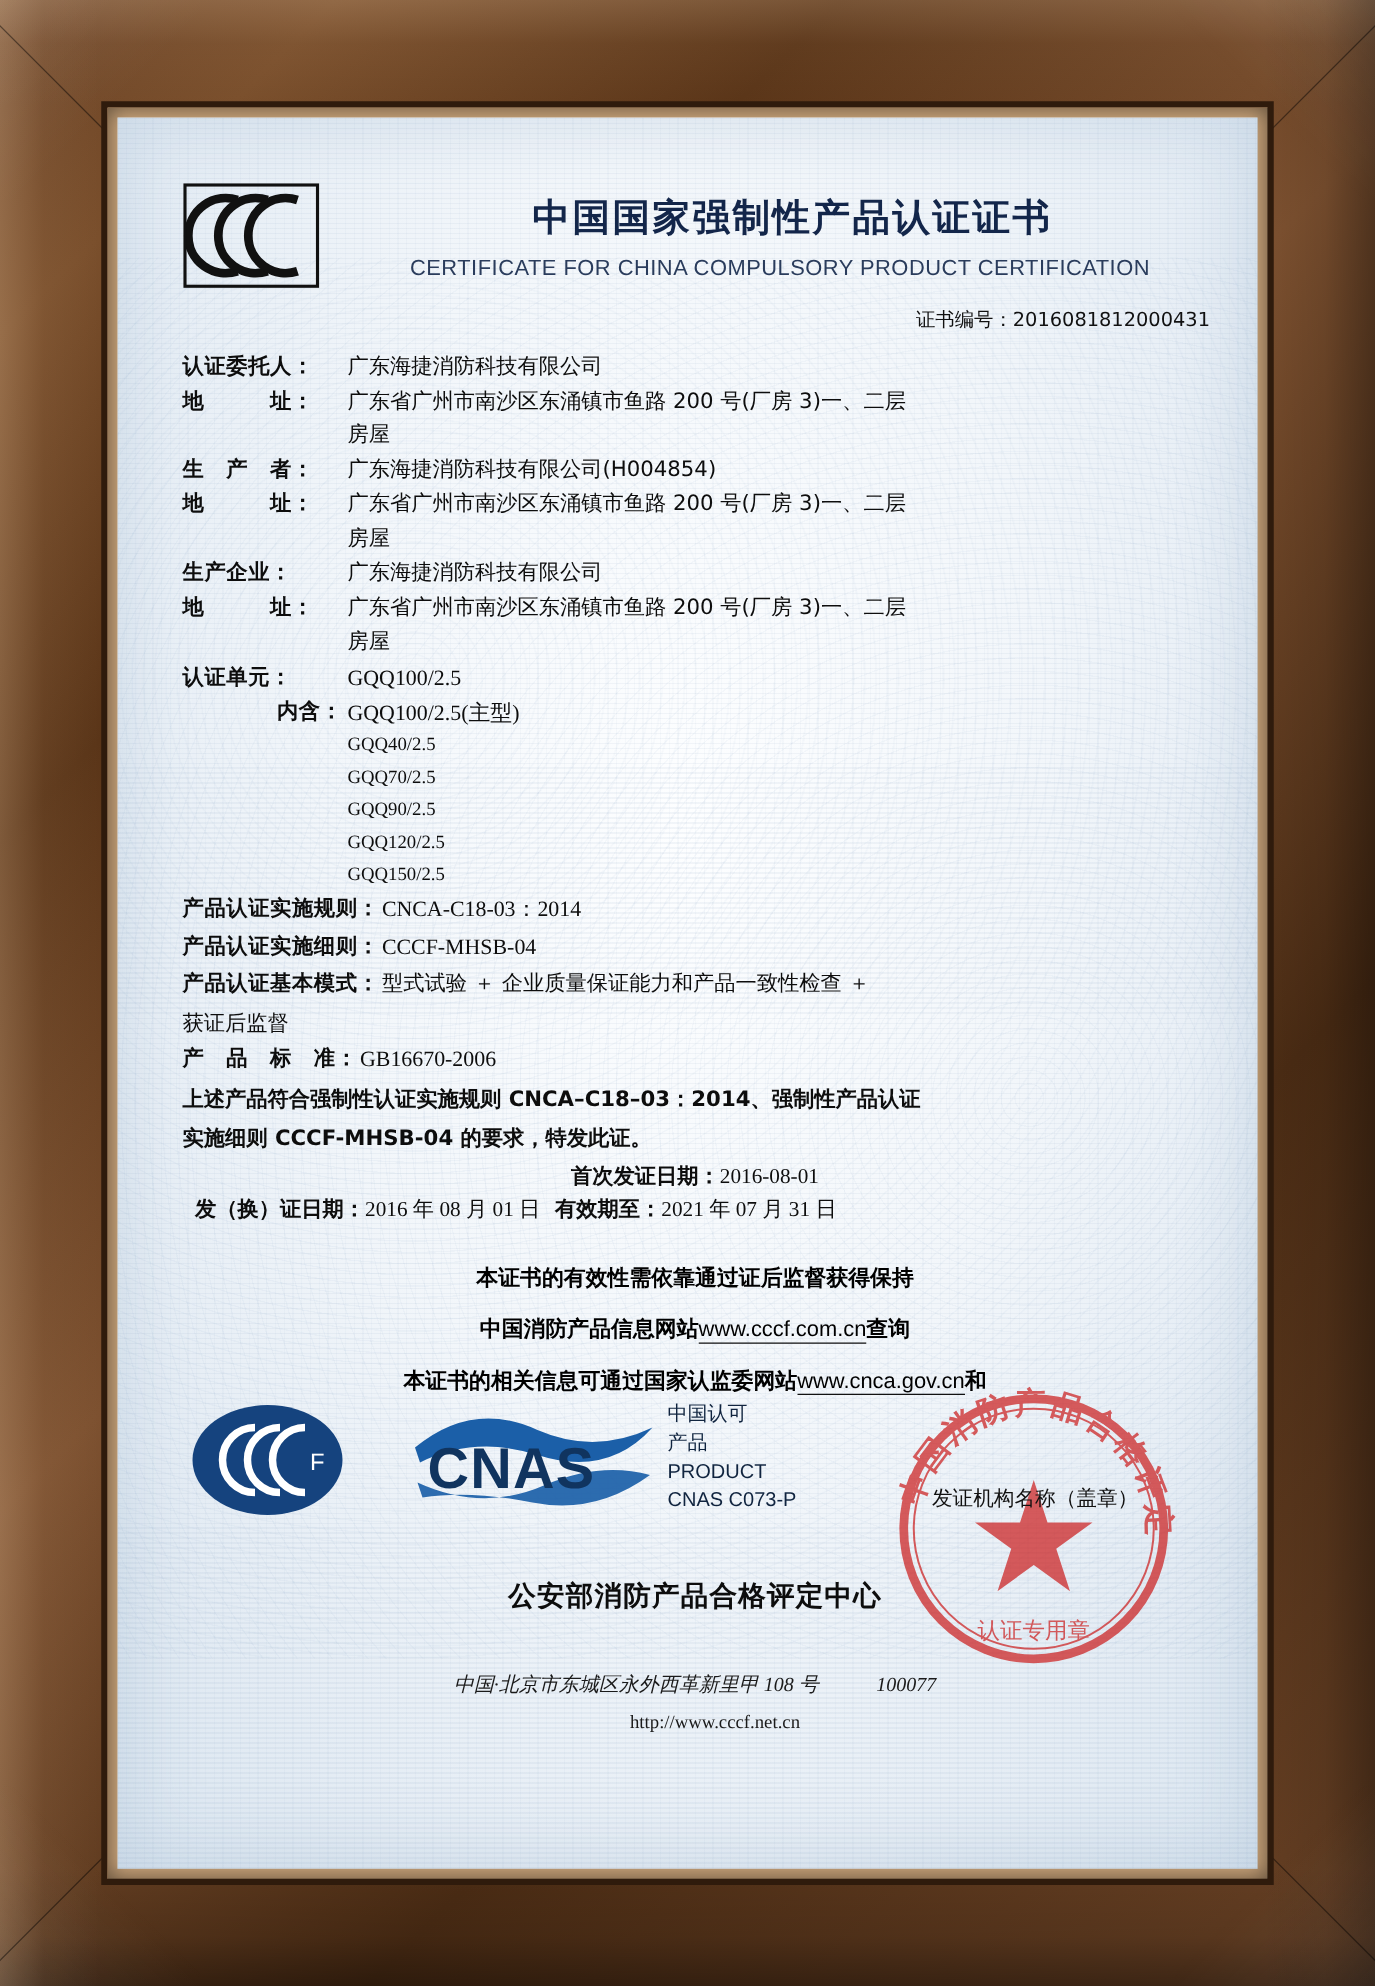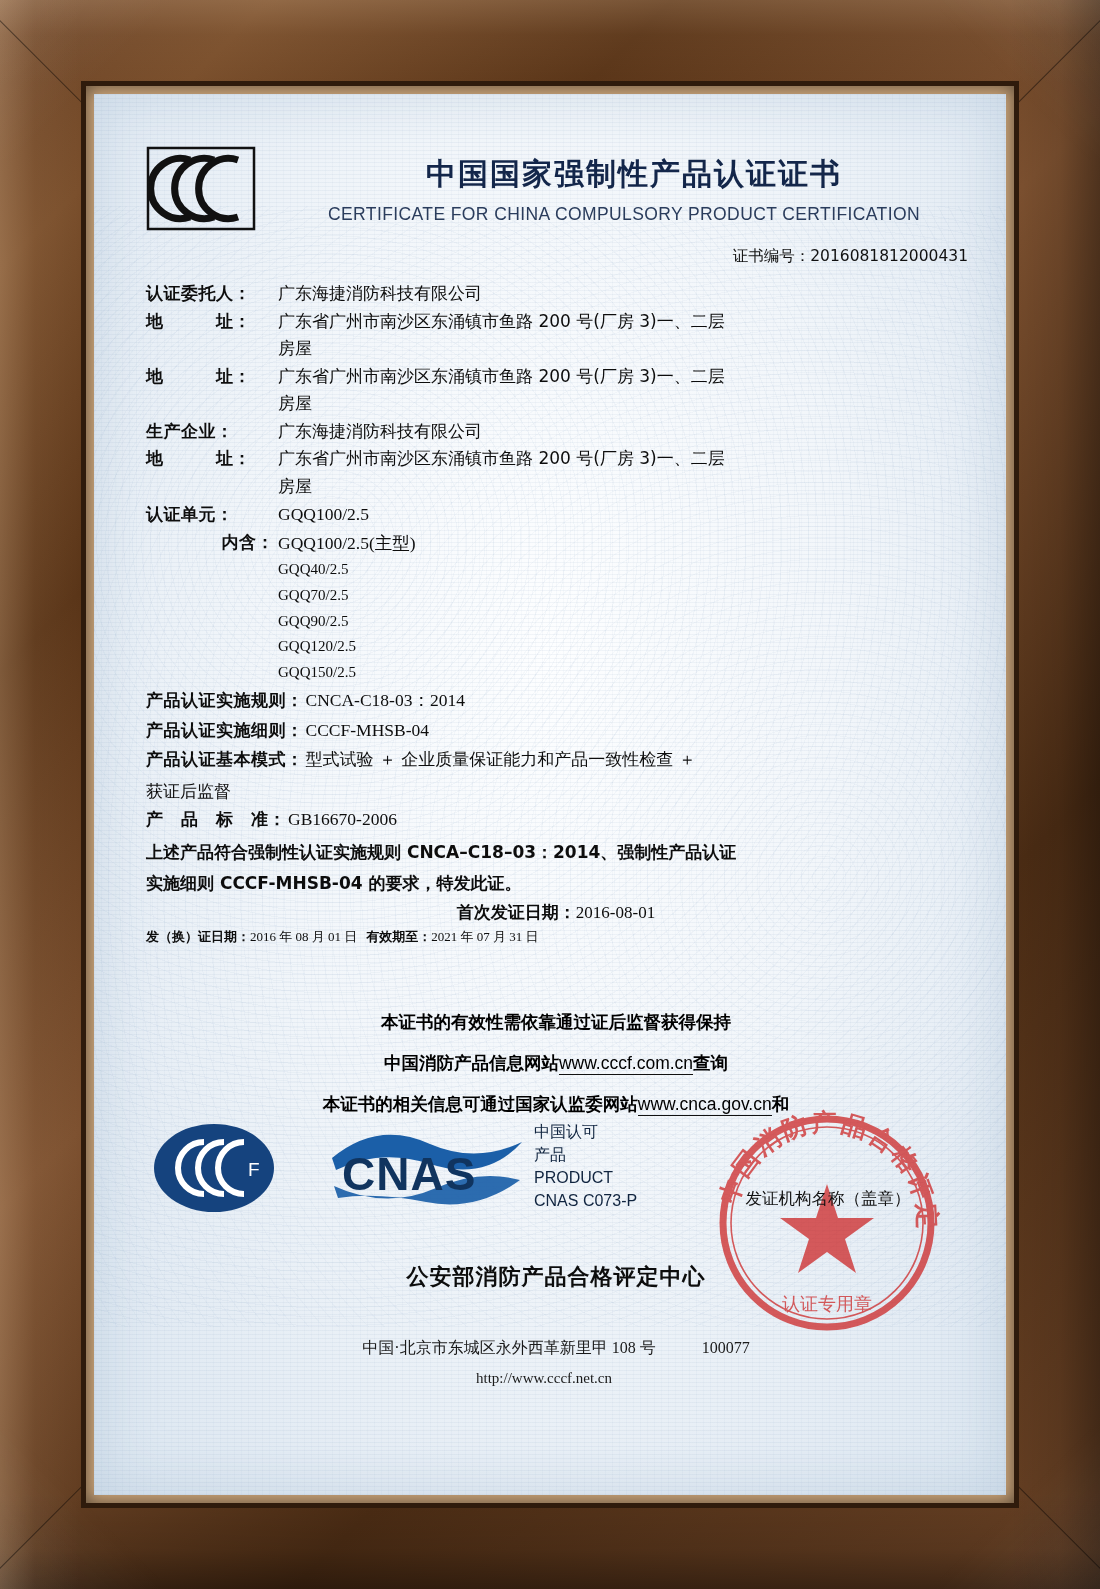--- a/index.html
+++ b/index.html
@@ -213,24 +213,25 @@
   }
   .center-line {
     text-align: center;
     font-size: 17px;
     font-weight: bold;
     font-family: "DejaVu Sans", sans-serif;
     margin-top: 4px;
   }
   .center-line .lt { font-family: "Liberation Serif", serif; font-weight: normal; }
   .date-row {
-    font-size: 13px;
+    font-size: 17px;
     font-weight: bold;
     font-family: "DejaVu Sans", sans-serif;
     margin-top: 4px;
+    margin-left: 10px;
   }
   .date-row .lt { font-family: "Liberation Serif", serif; font-weight: normal; }
 
   .notice {
     position: absolute;
     left: 52px;
     top: 916px;
     width: 820px;
     text-align: center;
     font-family: "DejaVu Sans", sans-serif;
@@ -292,25 +293,26 @@
     color: #0d0d0d;
   }
   .footer-addr {
     position: absolute;
     left: 52px; top: 1244px;
     width: 820px;
     text-align: center;
     font-family: "Liberation Serif", serif;
     font-size: 16px;
     color: #1a1a1a;
+    font-style: italic;
   }
   .footer-addr .zip { margin-left: 46px; }
   .footer-url {
     position: absolute;
-    left: 40px; top: 1276px;
+    left: 68px; top: 1276px;
     width: 820px;
     text-align: center;
     font-family: "Liberation Serif", serif;
     font-size: 15px;
     color: #1a1a1a;
   }
 </style>
 </head>
 <body>
 
@@ -346,20 +348,24 @@
           <div class="lbl">认证委托人：</div>
           <div class="val">广东海捷消防科技有限公司</div>
         </div>
 
         <div class="row">
           <div class="lbl">地　　　址：</div>
           <div class="val">广东省广州市南沙区东涌镇市鱼路 200 号(厂房 3)一、二层</div>
         </div>
         <div class="wrap-line">房屋</div>
 
+        <div class="row">
+          <div class="lbl">生　产　者：</div>
+          <div class="val">广东海捷消防科技有限公司(H004854)</div>
+        </div>
 
         <div class="row">
           <div class="lbl">地　　　址：</div>
           <div class="val">广东省广州市南沙区东涌镇市鱼路 200 号(厂房 3)一、二层</div>
         </div>
         <div class="wrap-line">房屋</div>
 
         <div class="row">
           <div class="lbl">生产企业：</div>
           <div class="val">广东海捷消防科技有限公司</div>

